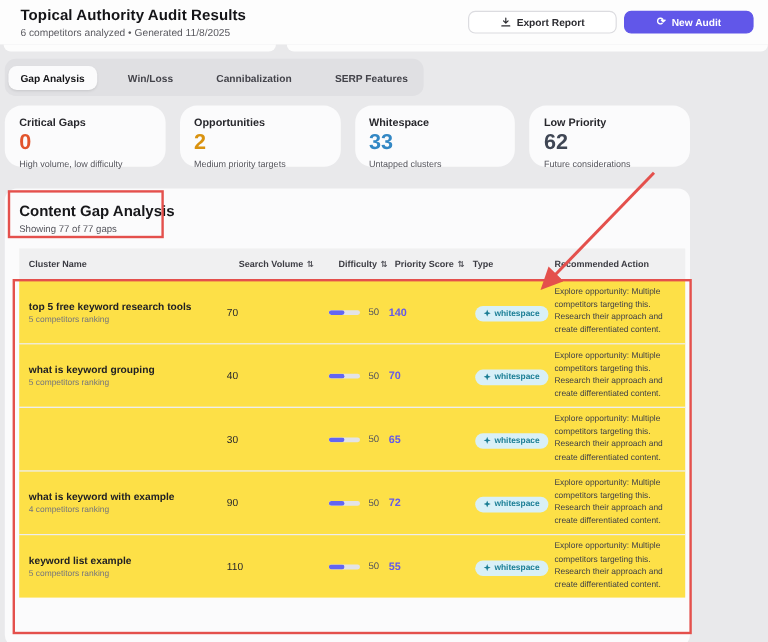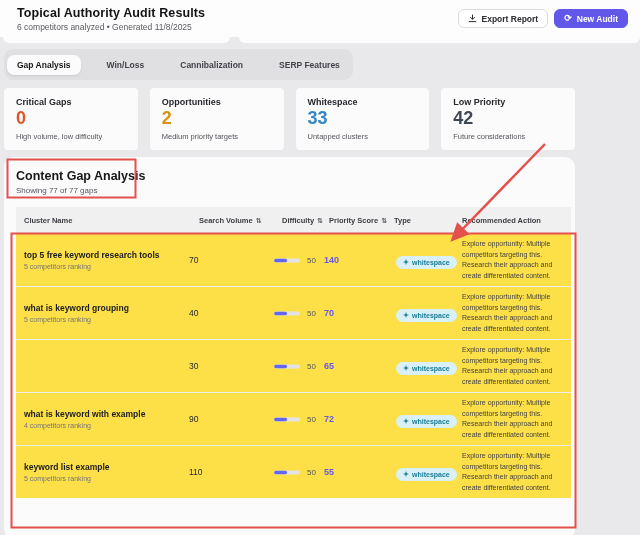--- a/index.html
+++ b/index.html
@@ -12,40 +12,40 @@
   
   .header {
     position:absolute; top:0; left:0; width:640px; height:37px;
     background:#fdfdfd; display:flex; justify-content:space-between;
     align-items:center; padding:0 12px 0 17px;
   }
   .hdr-title { font-size:12.5px; font-weight:700; color:#141417; letter-spacing:.1px; }
   .hdr-sub { font-size:8.5px; color:#5a5a60; margin-top:2px; }
   .hdr-actions { display:flex; gap:6px; align-items:center; }
   .btn { display:inline-flex; align-items:center; gap:5px; height:19px;
-    border-radius:6px; font-size:8.5px; font-weight:600; padding:0 9px; cursor:pointer;justify-content:flex-end; }
+    border-radius:6px; font-size:8.5px; font-weight:600; padding:0 26px; cursor:pointer;justify-content:flex-end; }
   .btn-secondary { background:#ffffff; border:1px solid #dcdce0; color:#2b2b30; }
   .btn-primary { background:#6157e9; border:1px solid #6157e9; color:#ffffff; }
   .btn-primary .glyph { font-size:9px; line-height:1; }
   .hdr-tail { position:absolute; top:37px; height:6px; background:#fdfdfd; border-radius:0 0 7px 7px; }
   .hdr-tail.left { left:3px; width:227px; }
   .hdr-tail.right { left:239px; width:401px; }
   
   .tabbar {
     position:absolute; top:49px; left:4px; height:31px;
     background:#e0e0e3; border-radius:9px; display:inline-flex;
     align-items:center; padding:3px; gap:16px;
   }
   .tab { font-size:8.5px; font-weight:600; color:#43434a; padding:5px 10px;
     border-radius:7px; white-space:nowrap; cursor:pointer; }
   .tab.active { background:#fbfbfc; color:#161619; font-weight:700;
     box-shadow:0 1px 2px rgba(0,0,0,.10); }
   
   .cards { position:absolute; top:88px; left:4px; width:571px; display:flex; gap:12px; }
-  .card { flex:1; height:62px; background:#fbfbfc; border-radius:4px; padding:9px 12px; }
+  .card { flex:1; height:51px; background:#fbfbfc; border-radius:14px; padding:9px 12px; }
   .card-label { font-size:9px; font-weight:600; color:#27272c; }
   .card-value { font-size:18px; font-weight:700; margin-top:2px; line-height:1.1; }
   .card-sub { font-size:7.5px; color:#55555c; margin-top:3px; }
   
   .panel { position:absolute; top:157px; left:4px; width:571px; height:382px;
     background:#fbfbfc; border-radius:10px; padding:12px 8px 0 12px; }
   .panel-title { font-size:12.5px; font-weight:700; color:#17171a; }
   .panel-sub { font-size:8px; color:#55555c; margin-top:3px; }
   .search { margin-top:12px; height:18px; width:551px; background:#ececee;
     border-radius:6px; display:flex; align-items:center; gap:6px; padding:0 8px; cursor:text; }
@@ -122,21 +122,21 @@
       <div class="card-value" style="color: rgb(217, 146, 15);">2</div>
       <div class="card-sub">Medium priority targets</div>
     </div>
     <div class="card">
       <div class="card-label">Whitespace</div>
       <div class="card-value" style="color: rgb(50, 135, 196);">33</div>
       <div class="card-sub">Untapped clusters</div>
     </div>
     <div class="card">
       <div class="card-label">Low Priority</div>
-      <div class="card-value" style="color: rgb(63, 70, 84);">42</div>
+      <div class="card-value" style="color: rgb(63, 70, 84);">62</div>
       <div class="card-sub">Future considerations</div>
     </div>
   </div>
 
   <div class="panel">
     <div class="panel-title">Content Gap Analysis</div>
     <div class="panel-sub">Showing 77 of 77 gaps</div>
 
 
     <div class="table">

